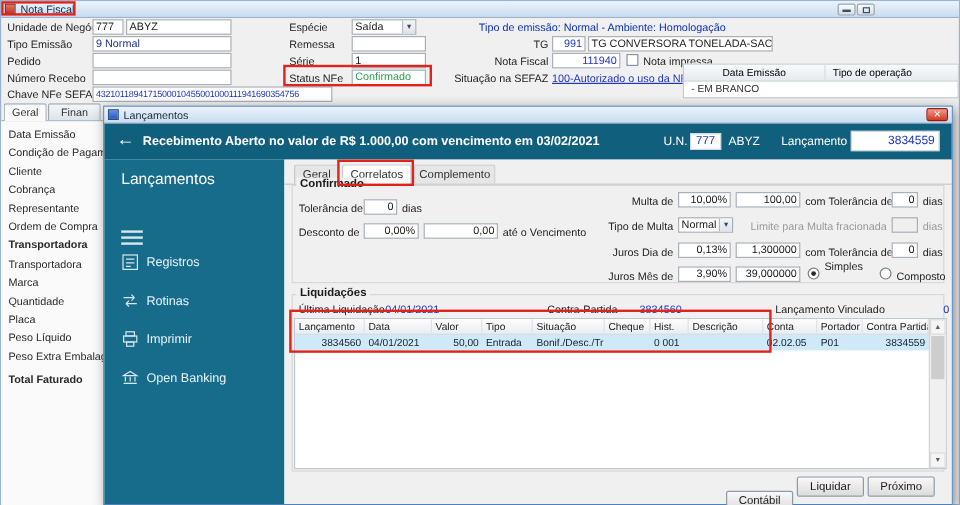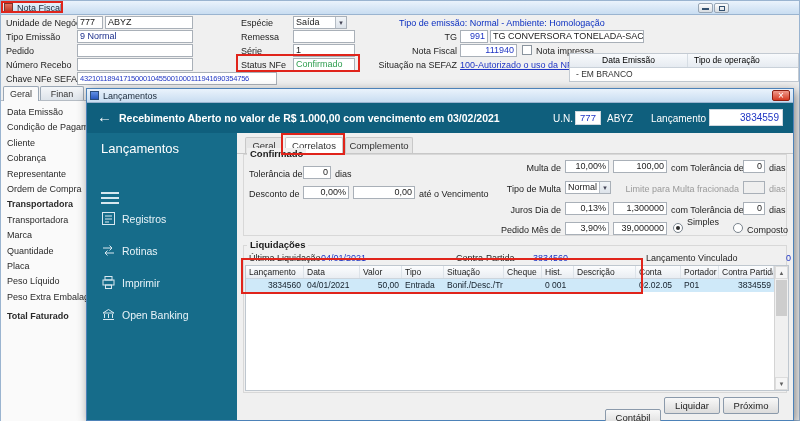--- a/index.html
+++ b/index.html
@@ -306,21 +306,21 @@
       <div class="fld disabled" style="left:506px;top:48px;width:22px"></div>
       <span class="lbl gray" style="left:532px;top:51px">dias</span>
 
       <span class="lbl r" style="left:256px;top:72px;width:68px">Juros Dia de</span>
       <div class="fld r" style="left:328px;top:69px;width:44px">0,13%</div>
       <div class="fld r" style="left:376px;top:69px;width:54px">1,300000</div>
       <span class="lbl" style="left:434px;top:72px">com Tolerância de</span>
       <div class="fld r" style="left:506px;top:69px;width:22px">0</div>
       <span class="lbl" style="left:532px;top:72px">dias</span>
 
-      <span class="lbl r" style="left:256px;top:92px;width:68px">Pedido Mês de</span>
+      <span class="lbl r" style="left:256px;top:92px;width:68px">Juros Mês de</span>
       <div class="fld r" style="left:328px;top:89px;width:44px">3,90%</div>
       <div class="fld r" style="left:376px;top:89px;width:54px">39,000000</div>
       <span class="radio checked" style="left:436px;top:90px"></span>
       <span class="lbl" style="left:450px;top:84px">Simples</span>
       <span class="radio" style="left:496px;top:90px"></span>
       <span class="lbl" style="left:510px;top:92px">Composto</span>
 
       <div class="groupbox" style="left:6px;top:112px;right:6px;height:148px"></div>
       <span class="sec-title" style="left:10px;top:106px">Liquidações</span>
 

